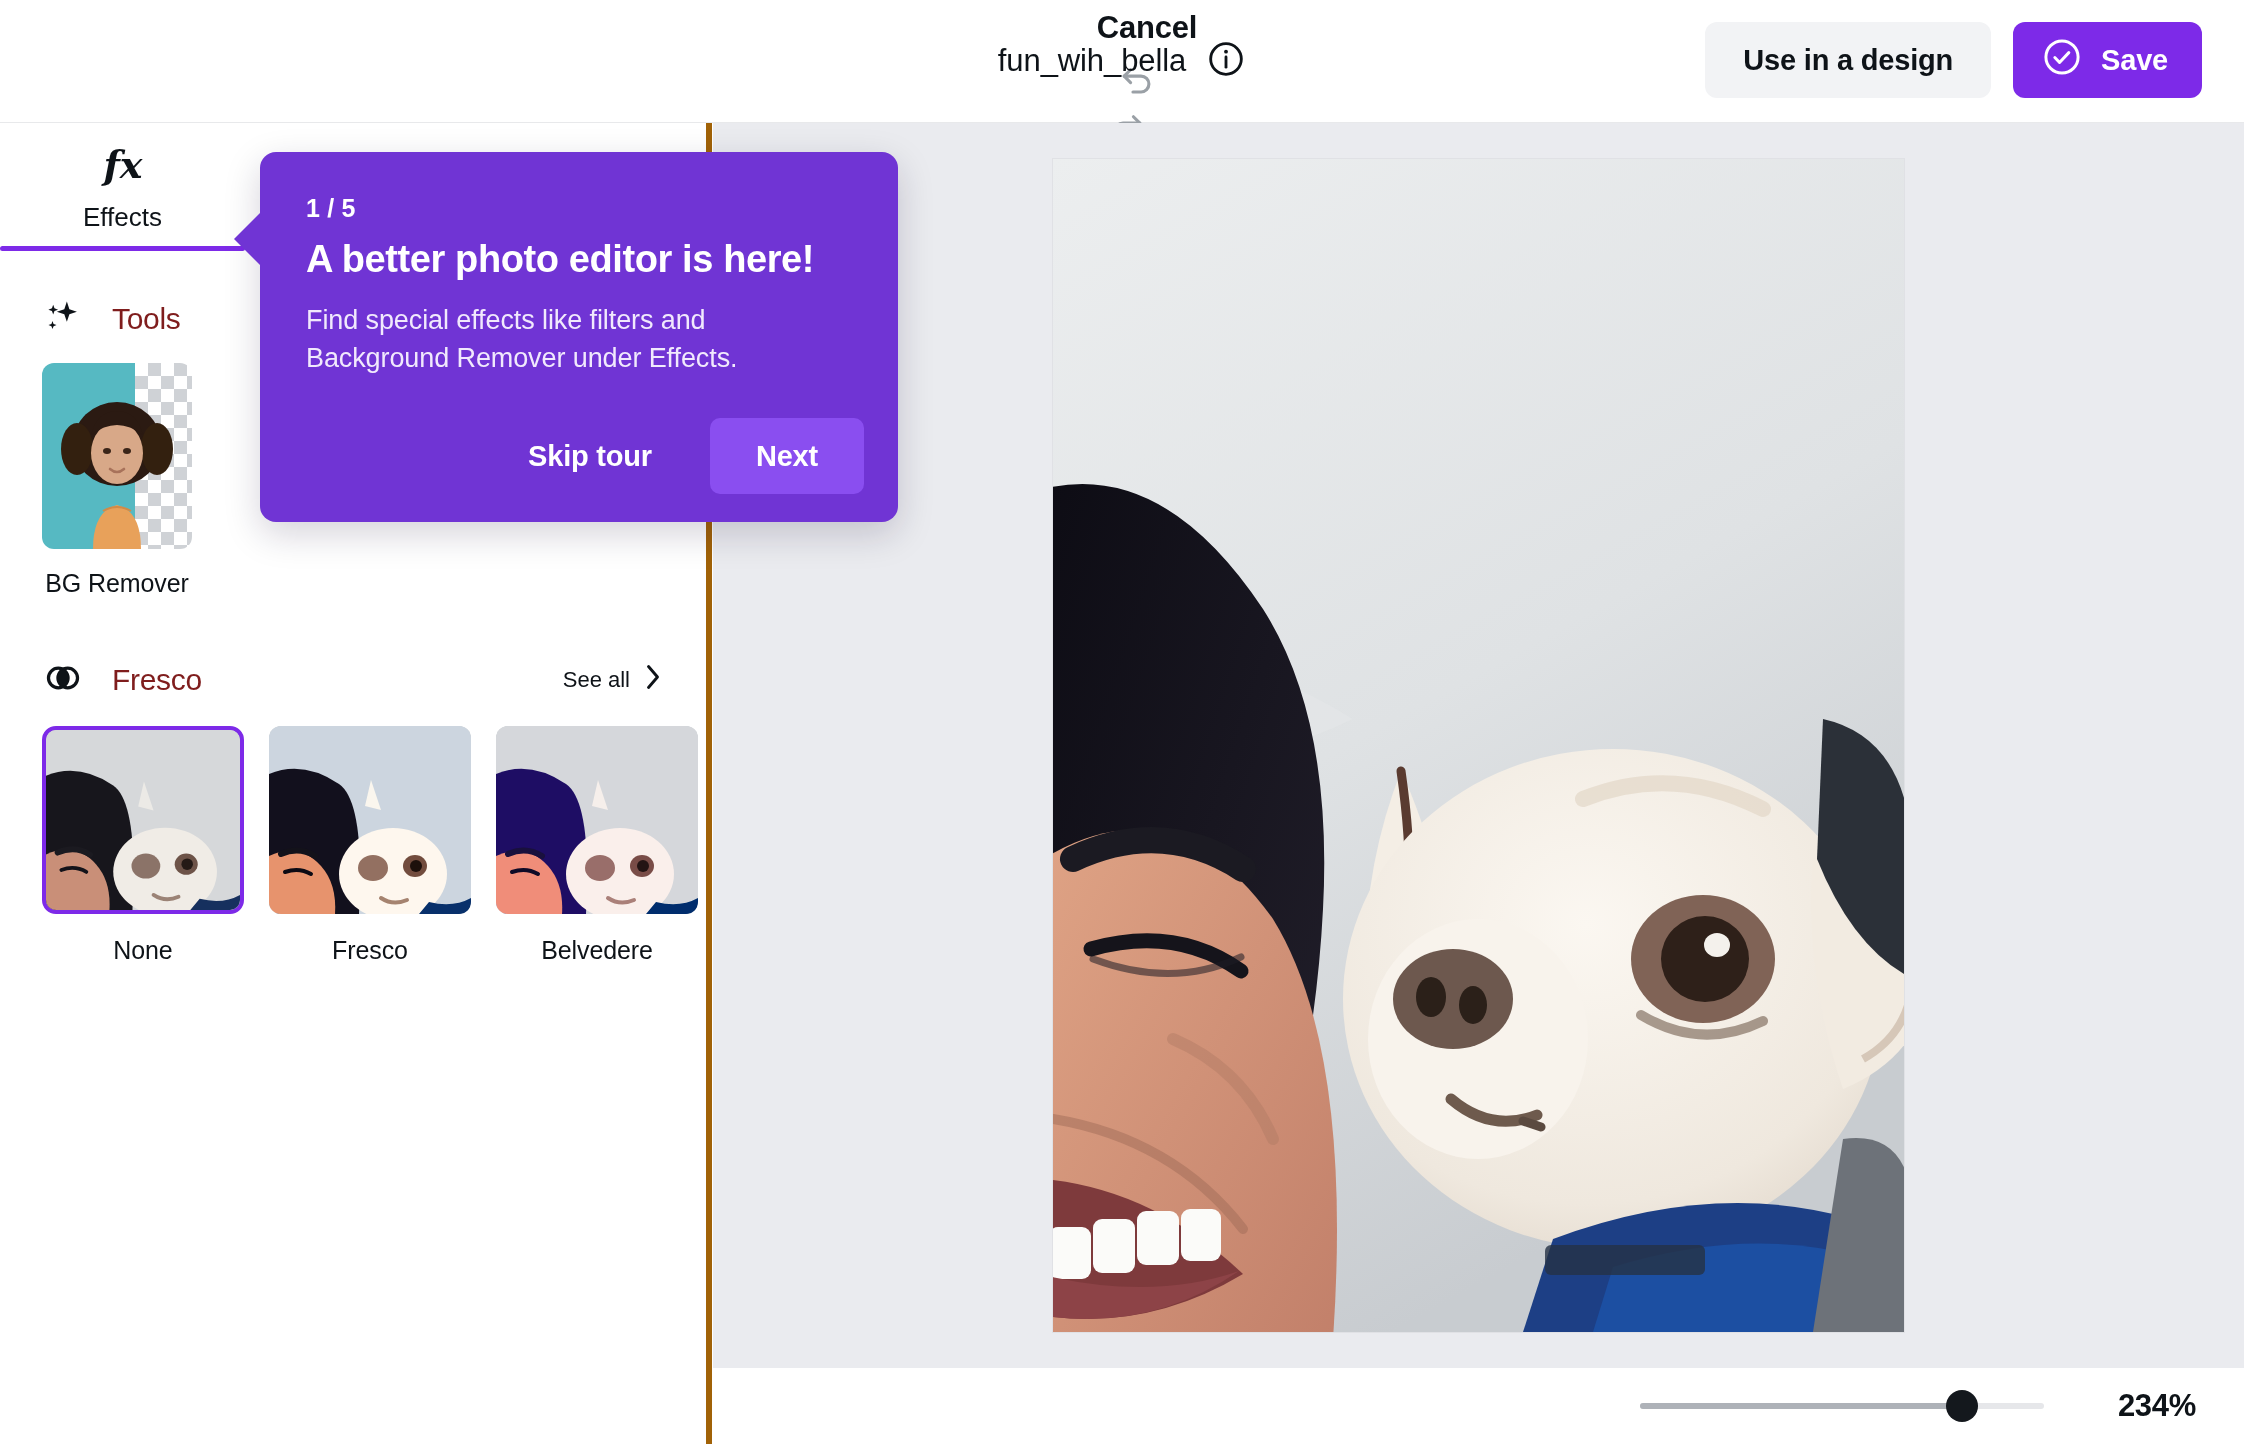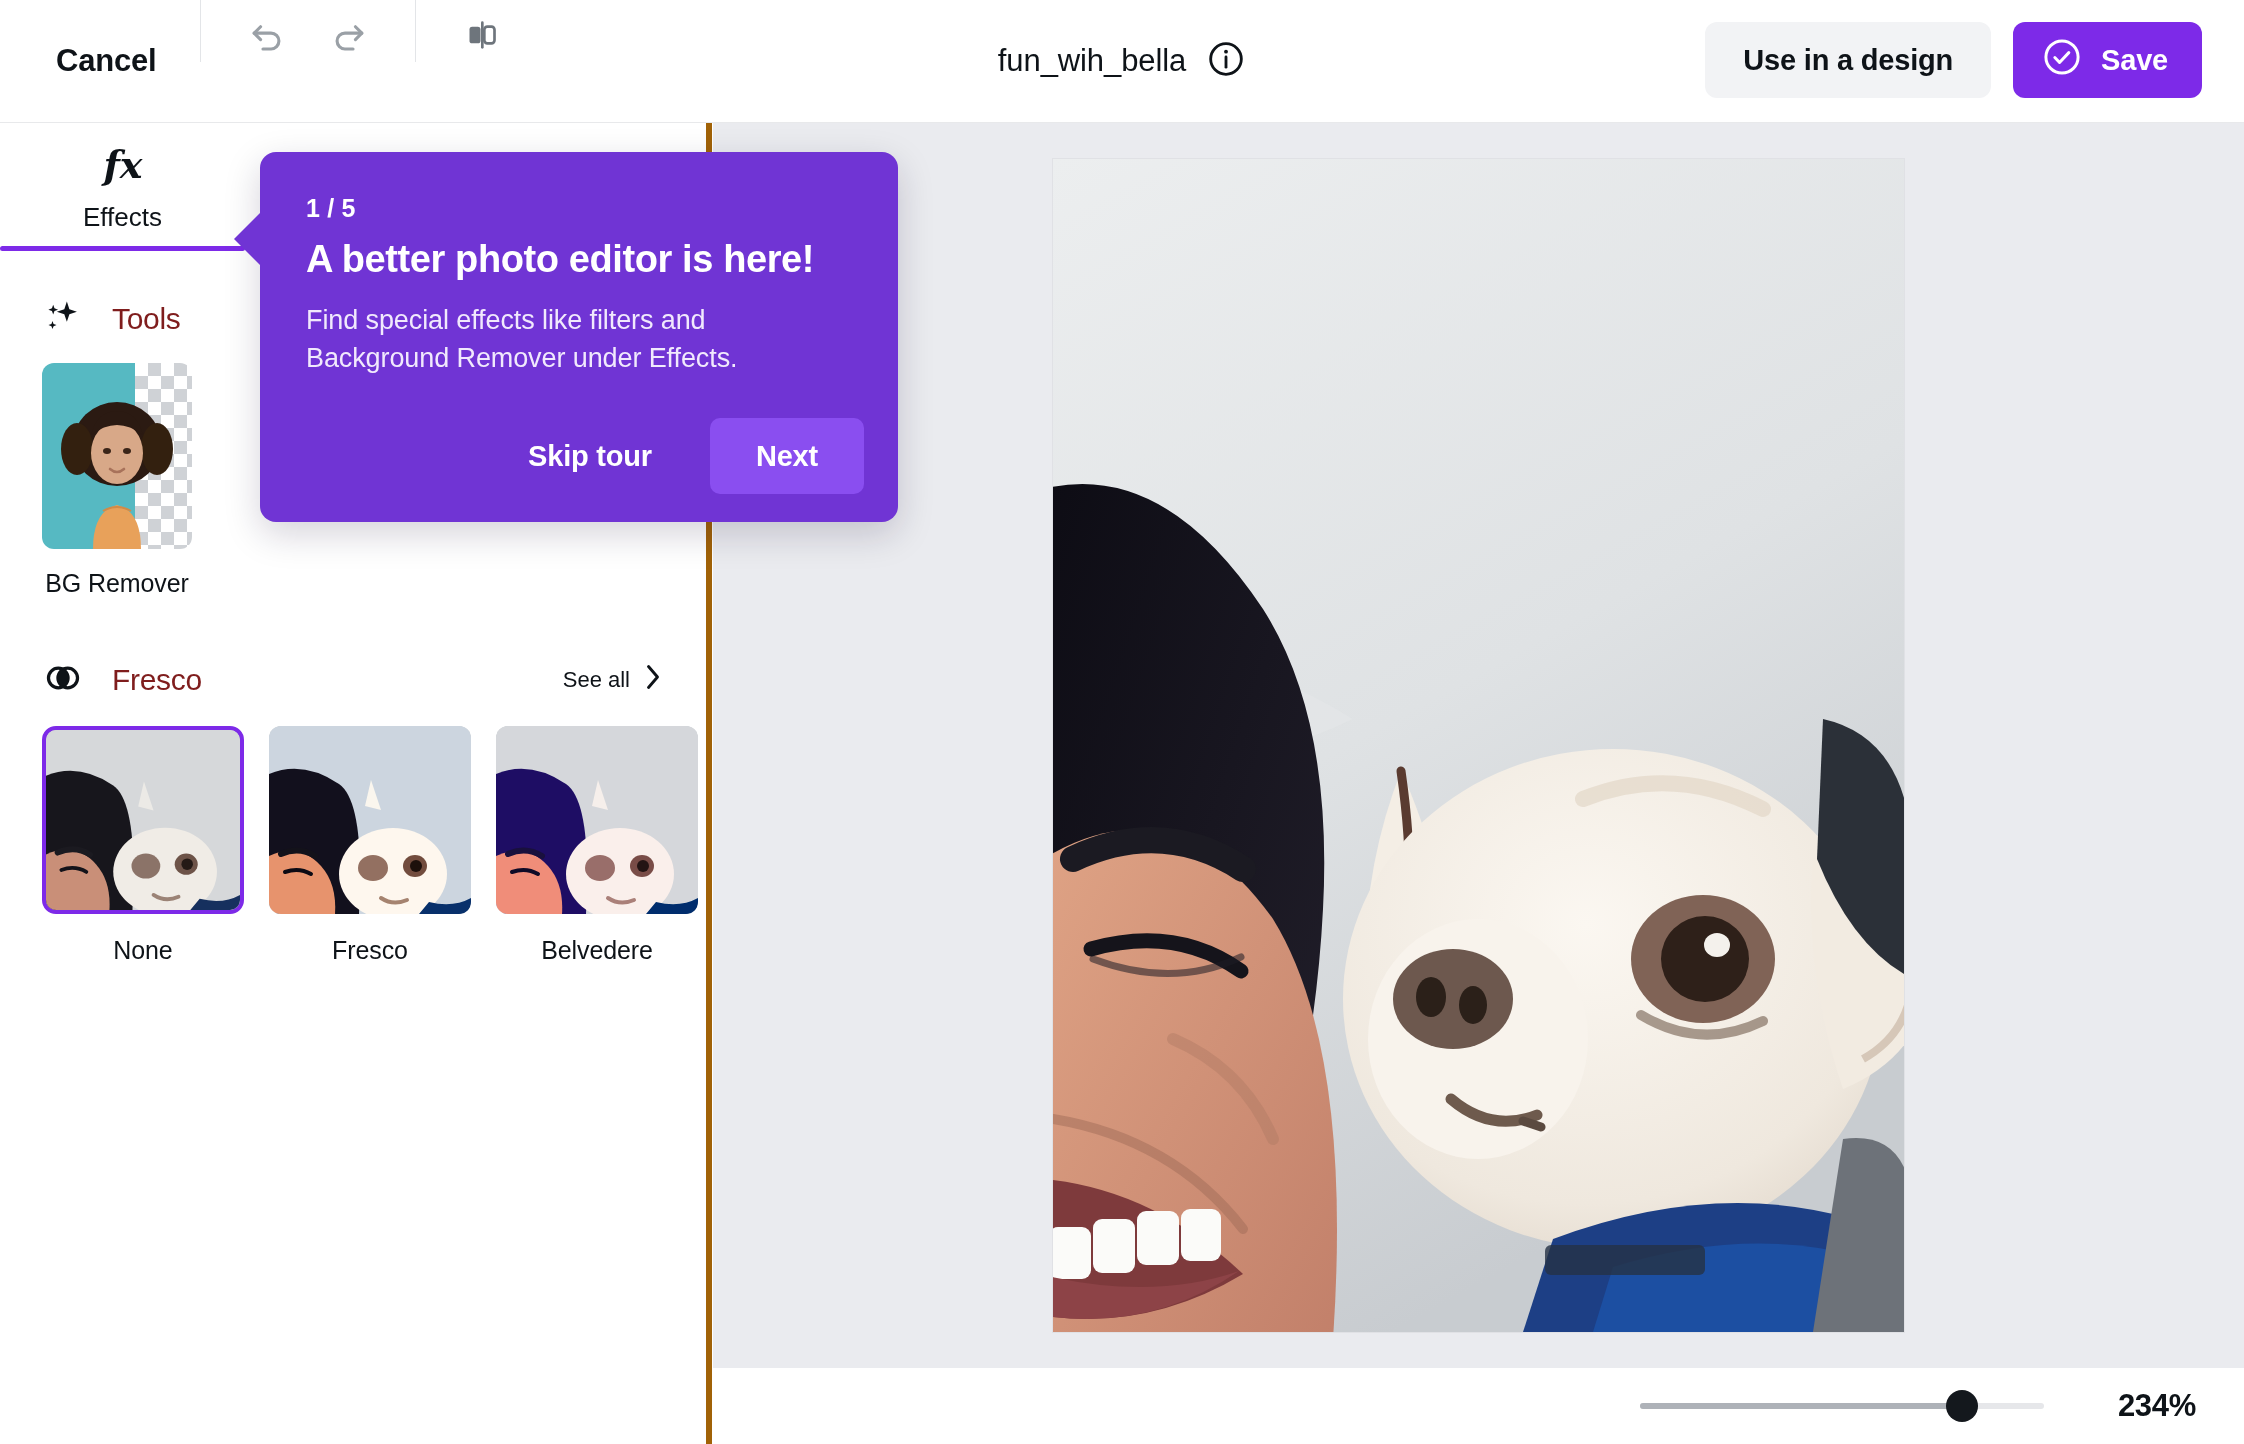--- a/index.html
+++ b/index.html
@@ -10,21 +10,21 @@
     overflow: hidden;
   }
   .app { position: relative; width: 2244px; height: 1444px; }
 
   
   .header {
     position: absolute; left: 0; top: 0;
     width: 2244px; height: 123px;
     background: #ffffff;
     border-bottom: 1px solid #e8e9eb;
-    display: flex; 
+    display: flex; align-items: center; flex-direction: column;
   }
   .cancel-btn {
     margin-left: 50px;
     font-size: 31px; font-weight: 700; color: #0e1318;
     letter-spacing: -0.2px;
     background: none; border: none; cursor: pointer;
     font-family: "Liberation Sans", sans-serif;
     padding: 10px 6px;
   }
   .hdr-divider { width: 1px; height: 62px; background: #e3e5e8; }

